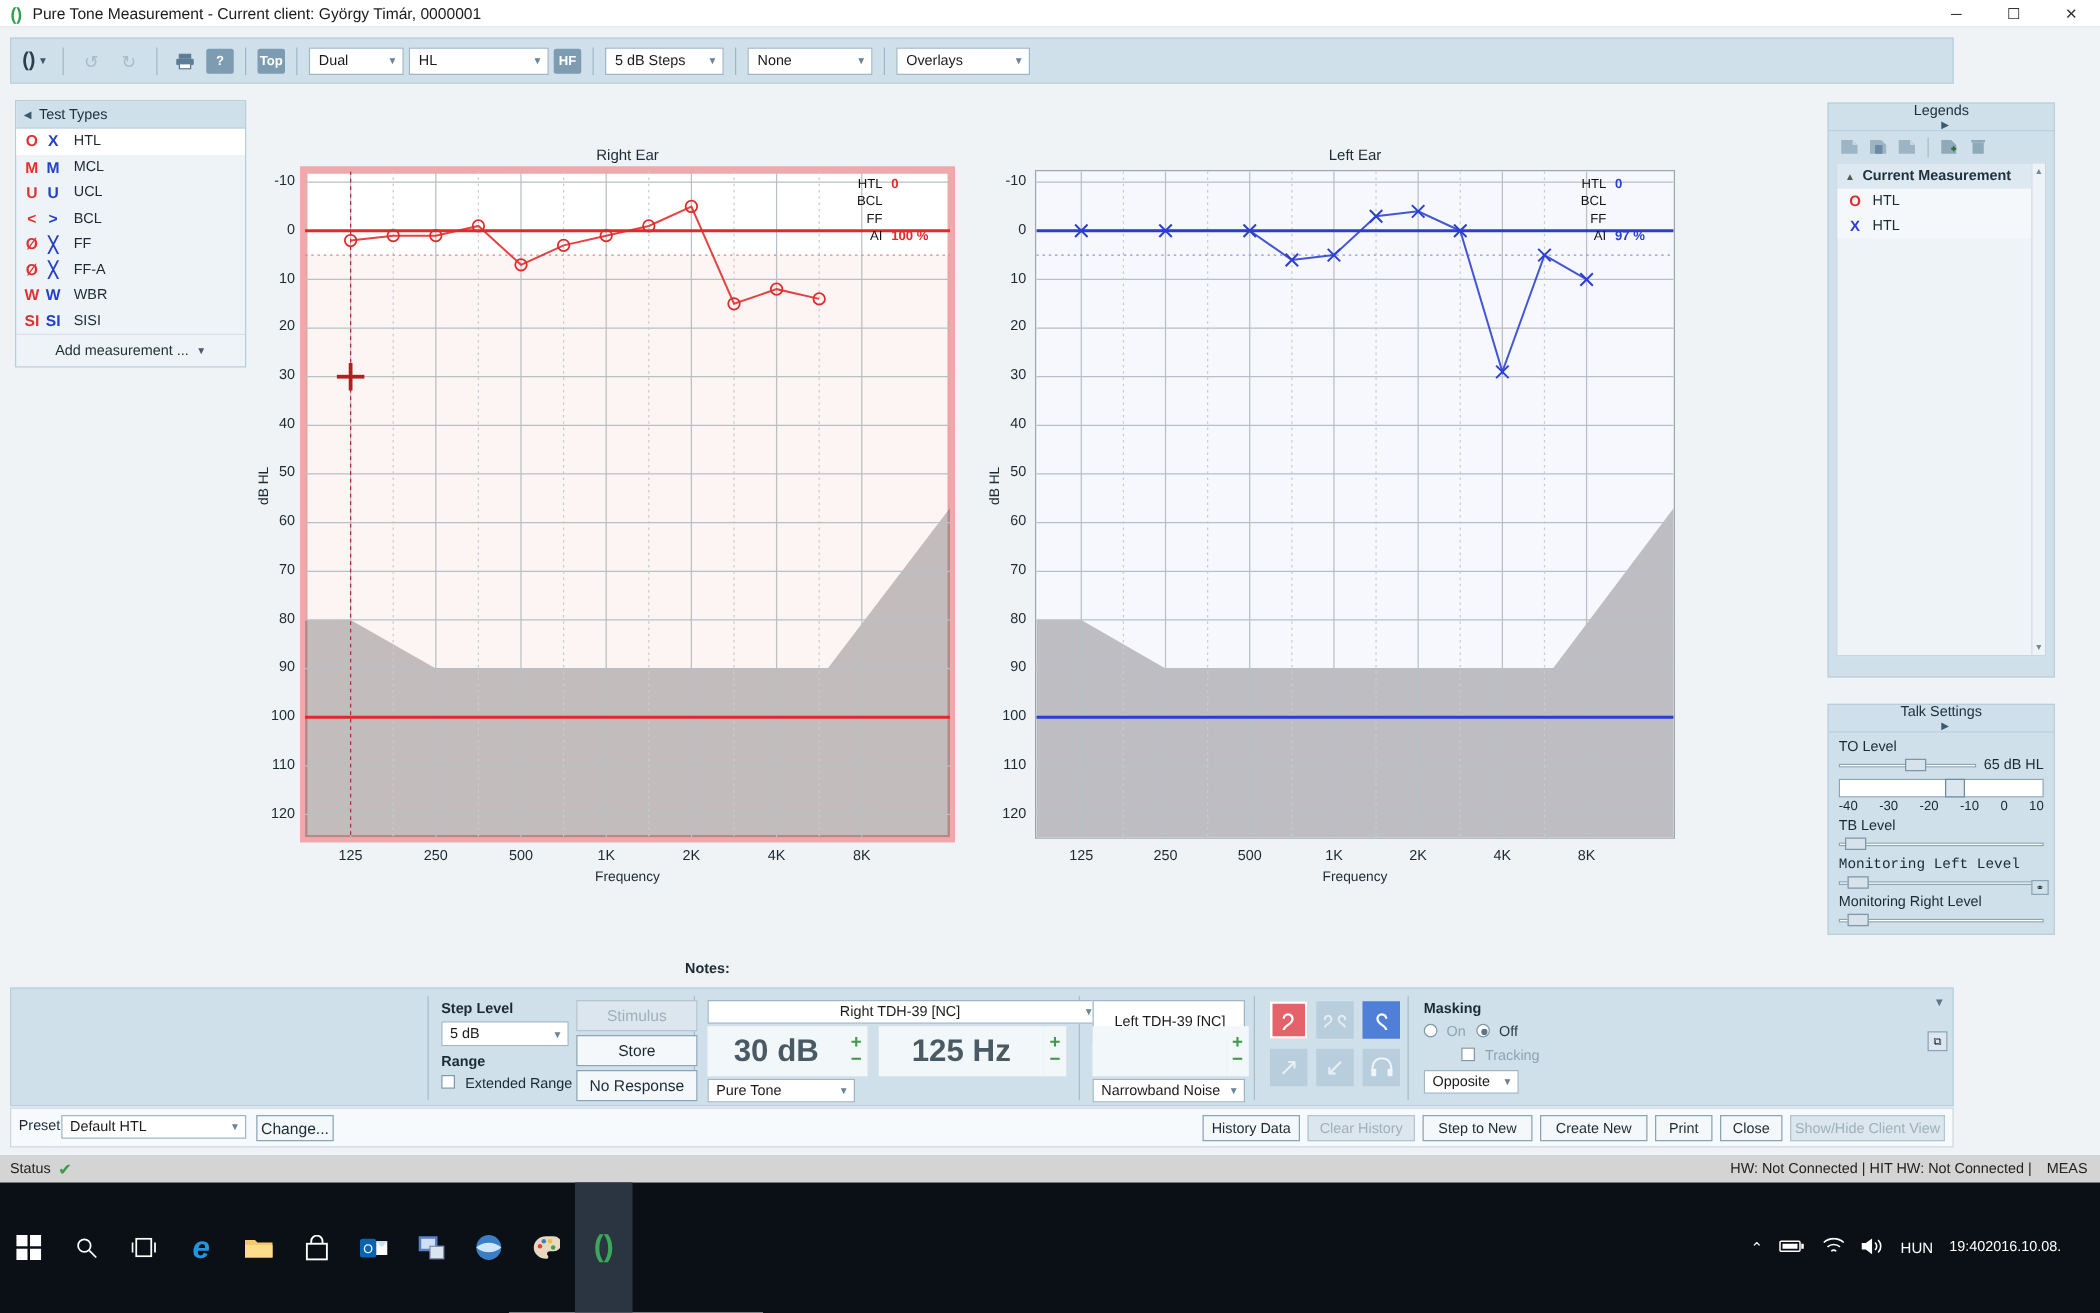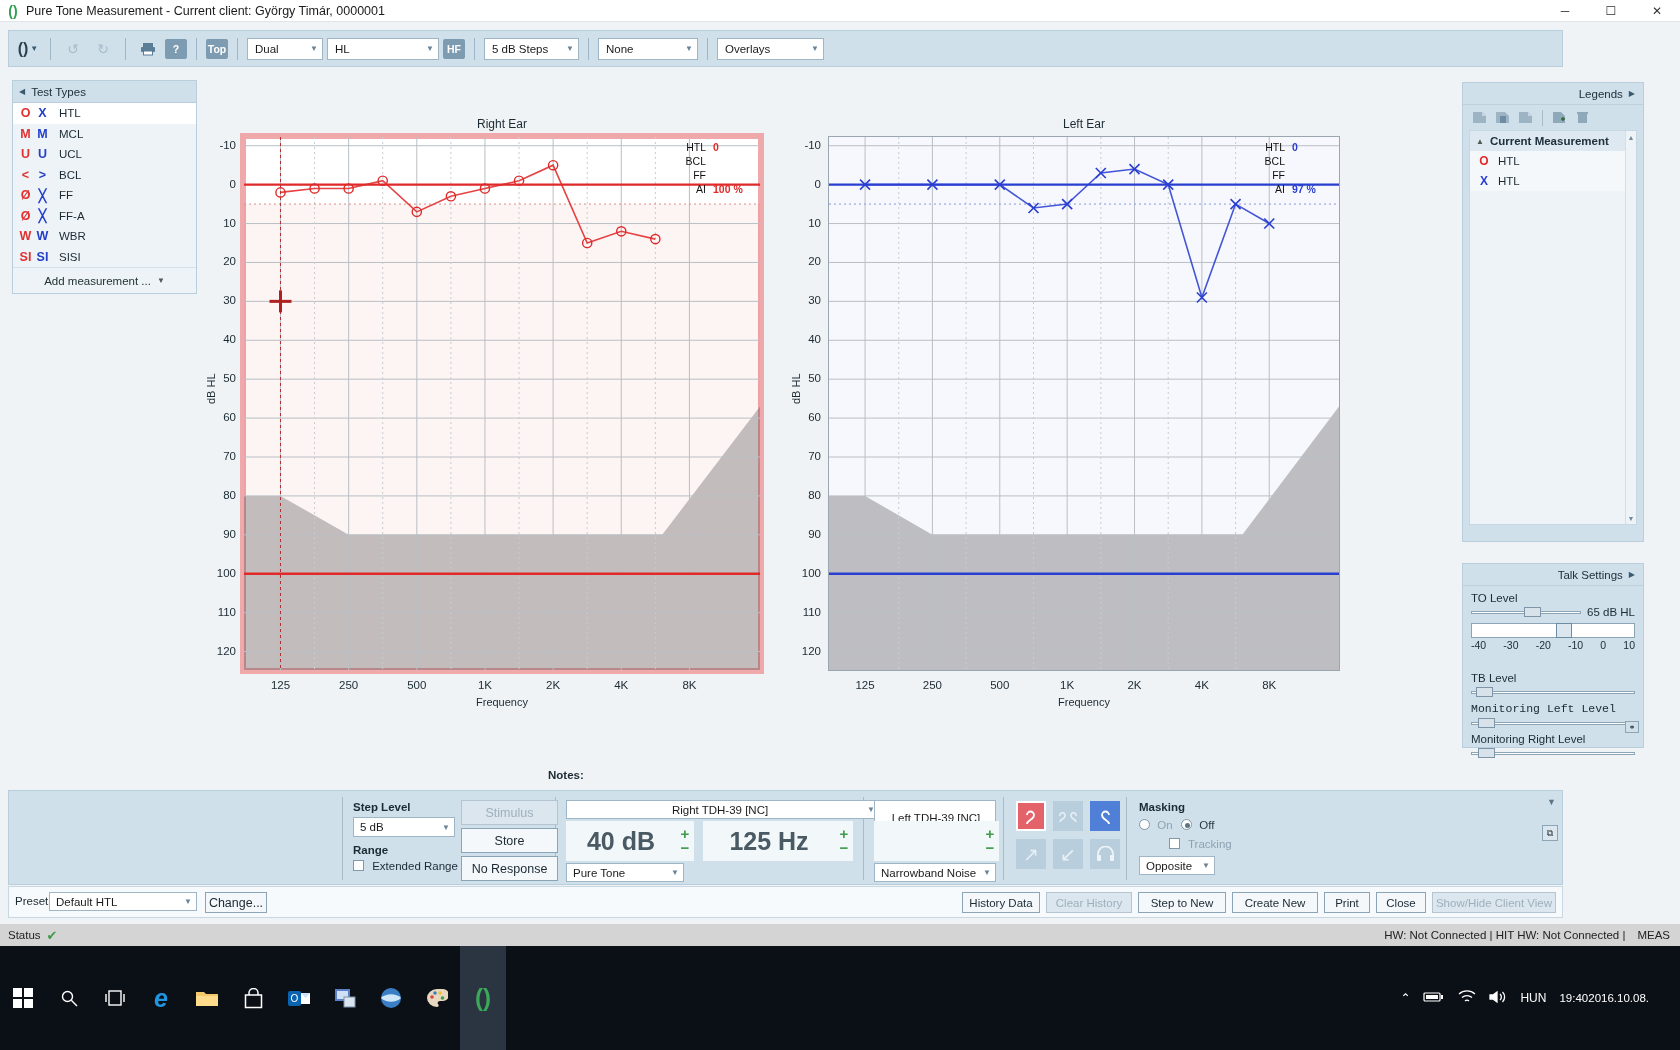--- a/index.html
+++ b/index.html
@@ -49,21 +49,21 @@
   .chart-title{position:absolute;font-size:12px;color:#1b2a33;text-align:center;}
   .axis-name{position:absolute;font-size:11px;color:#1b2a33;}
   .ylab{position:absolute;font-size:11.5px;color:#1b2a33;text-align:right;width:26px;}
   .xlab{position:absolute;font-size:11.5px;color:#1b2a33;text-align:center;width:40px;}
   .plot{position:absolute;overflow:hidden;}
   .legendcell{position:absolute;font-size:10.5px;color:#111;text-align:right;}
   .legendval{position:absolute;font-size:10.5px;font-weight:bold;}
   
   .rpanel{position:absolute;background:#cfe0eb;border:1px solid #b9cedd;}
   .rphead{height:21px;display:flex;align-items:center;justify-content:flex-end;
-    padding:0 8px;font-size:11.5px;color:#20313d;}
+    padding:0 8px;font-size:11.5px;color:#20313d;flex-direction:column;}
   .rphead .arr{font-size:8px;margin-left:6px;color:#3b5a70;}
   .legtools{height:26px;display:flex;align-items:center;gap:4px;padding:0 7px;
     border-top:1px solid #bcd0de;}
   .lt-ic{width:19px;height:17px;display:flex;align-items:center;justify-content:center;
     color:#8fa9bb;font-size:13px;}
   .lt-ic.on{color:#6d8ba2;}
   .leglist{background:#eef3f7;margin:0 6px 6px 6px;border:1px solid #c6d6e2;height:395px;position:relative;}
   .leg-grp{height:20px;display:flex;align-items:center;padding:0 6px;font-weight:bold;
     font-size:11.5px;background:#dde8f0;color:#20313d;}
   .leg-grp .tri{font-size:8px;margin-right:6px;color:#4a5b52;}
@@ -479,21 +479,21 @@
       </div>
       <div id="ts-ticks" style="display:flex;justify-content:space-between;font-size:10.5px;color:#1b2a33;margin-top:1px;">
           <span>-40</span>
           <span>-30</span>
           <span>-20</span>
           <span>-10</span>
           <span>0</span>
           <span>10</span>
         </div>
     </div>
-    <div class="ts-row" style="margin-top:19px;">
+    <div class="ts-row" style="margin-top:2px;">
       <div class="ts-label">TB Level</div>
       <div class="trackline">
         <div class="bar"></div>
           <div class="thumb" style="left:3%;"></div>
       </div>
     </div>
     <div class="ts-row" style="margin-top:2px;font-family:Liberation Mono, monospace;">
       <div class="ts-label">Monitoring Left Level</div>
       <div class="trackline">
         <div class="bar"></div>
@@ -532,21 +532,21 @@
   </div>
 
   <div class="btn dis" style="left:452px;top:9px;width:97px;height:25px;">Stimulus</div>
   <div class="btn" style="left:452px;top:37px;width:97px;height:25px;">Store</div>
   <div class="btn" style="left:452px;top:65px;width:97px;height:25px;">No Response</div>
 
   <div class="sel-box" style="left:557px;top:9px;width:314px;height:19px;justify-content:center;">
     <span style="flex:1;text-align:center;">Right TDH-39 [NC]</span>
     <span class="arr">▼</span>
   </div>
-  <div class="bigval" style="left:557px;top:30px;width:110px;height:40px;">40 dB</div>
+  <div class="bigval" style="left:557px;top:30px;width:110px;height:40px;">30 dB</div>
   <div class="plusminus" style="left:667px;top:30px;height:40px;">
     <span>+</span>
     <span>−</span>
   </div>
   <div class="bigval" style="left:694px;top:30px;width:132px;height:40px;">125 Hz</div>
   <div class="plusminus" style="left:826px;top:30px;height:40px;">
     <span>+</span>
     <span>−</span>
   </div>
   <div class="sel-box" style="left:557px;top:72px;width:118px;height:19px;">

